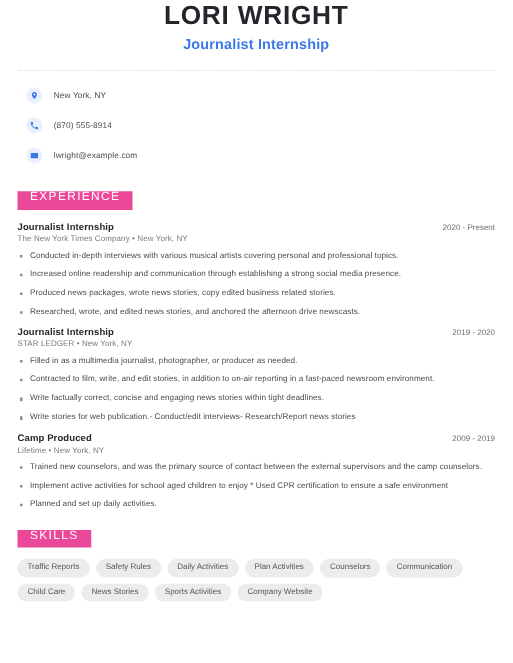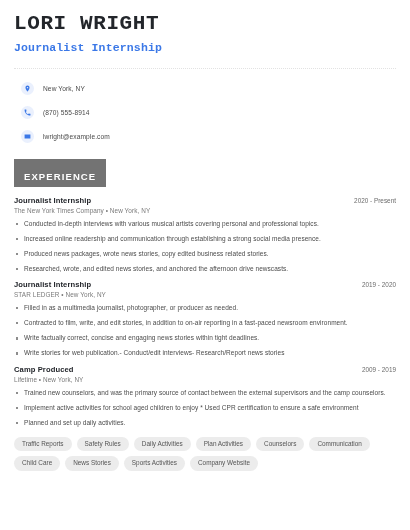--- a/index.html
+++ b/index.html
@@ -17,23 +17,22 @@
   .resume {
     width: 410px;
     height: 530px;
     box-sizing: border-box;
     padding: 0 14px;
     position: relative;
   }
 
   
   .header {
-    padding-top: 12px;
-    text-align: left;
-    font-family: Liberation Mono, monospace;
+    padding-top: 1px;
+    text-align: center;
   }
   .full-name {
     font-size: 21px;
     font-weight: bold;
     letter-spacing: 0.6px;
     color: #23262b;
     line-height: 1.1;
     margin: 0;
   }
   .job-title {
@@ -75,26 +74,26 @@
     font-size: 6.6px;
     color: #4a4a4a;
     margin-left: 9px;
     letter-spacing: 0.1px;
   }
 
   
   .section { margin-top: 14px; }
   .section-badge {
     display: inline-block;
-    background: #737373;
+    background: #ec4899;
     color: #ffffff;
     font-size: 9.5px;
-    font-weight: bold;
+    font-weight: normal;
     letter-spacing: 1.1px;
-    padding: 13px 10px 5px 10px;
+    padding: 0 10px 5px 10px;
     line-height: 1;
   }
 
   
   .jobs { margin-top: 9px; }
   .job { margin-bottom: 7px; }
   .job-head {
     display: flex;
     align-items: baseline;
     justify-content: space-between;
@@ -244,20 +243,21 @@
           <li>Trained new counselors, and was the primary source of contact between the external supervisors and the camp counselors.</li>
           <li>Implement active activities for school aged children to enjoy * Used CPR certification to ensure a safe environment</li>
           <li>Planned and set up daily activities.</li>
         </ul>
       </div>
 
     </div>
   </div>
 
   <div class="skills-wrap">
+    <span class="section-badge">SKILLS</span>
     <div class="skill-tags">
       <span class="skill-tag">Traffic Reports</span>
       <span class="skill-tag">Safety Rules</span>
       <span class="skill-tag">Daily Activities</span>
       <span class="skill-tag">Plan Activities</span>
       <span class="skill-tag">Counselors</span>
       <span class="skill-tag">Communication</span>
       <span class="skill-tag">Child Care</span>
       <span class="skill-tag">News Stories</span>
       <span class="skill-tag">Sports Activities</span>

